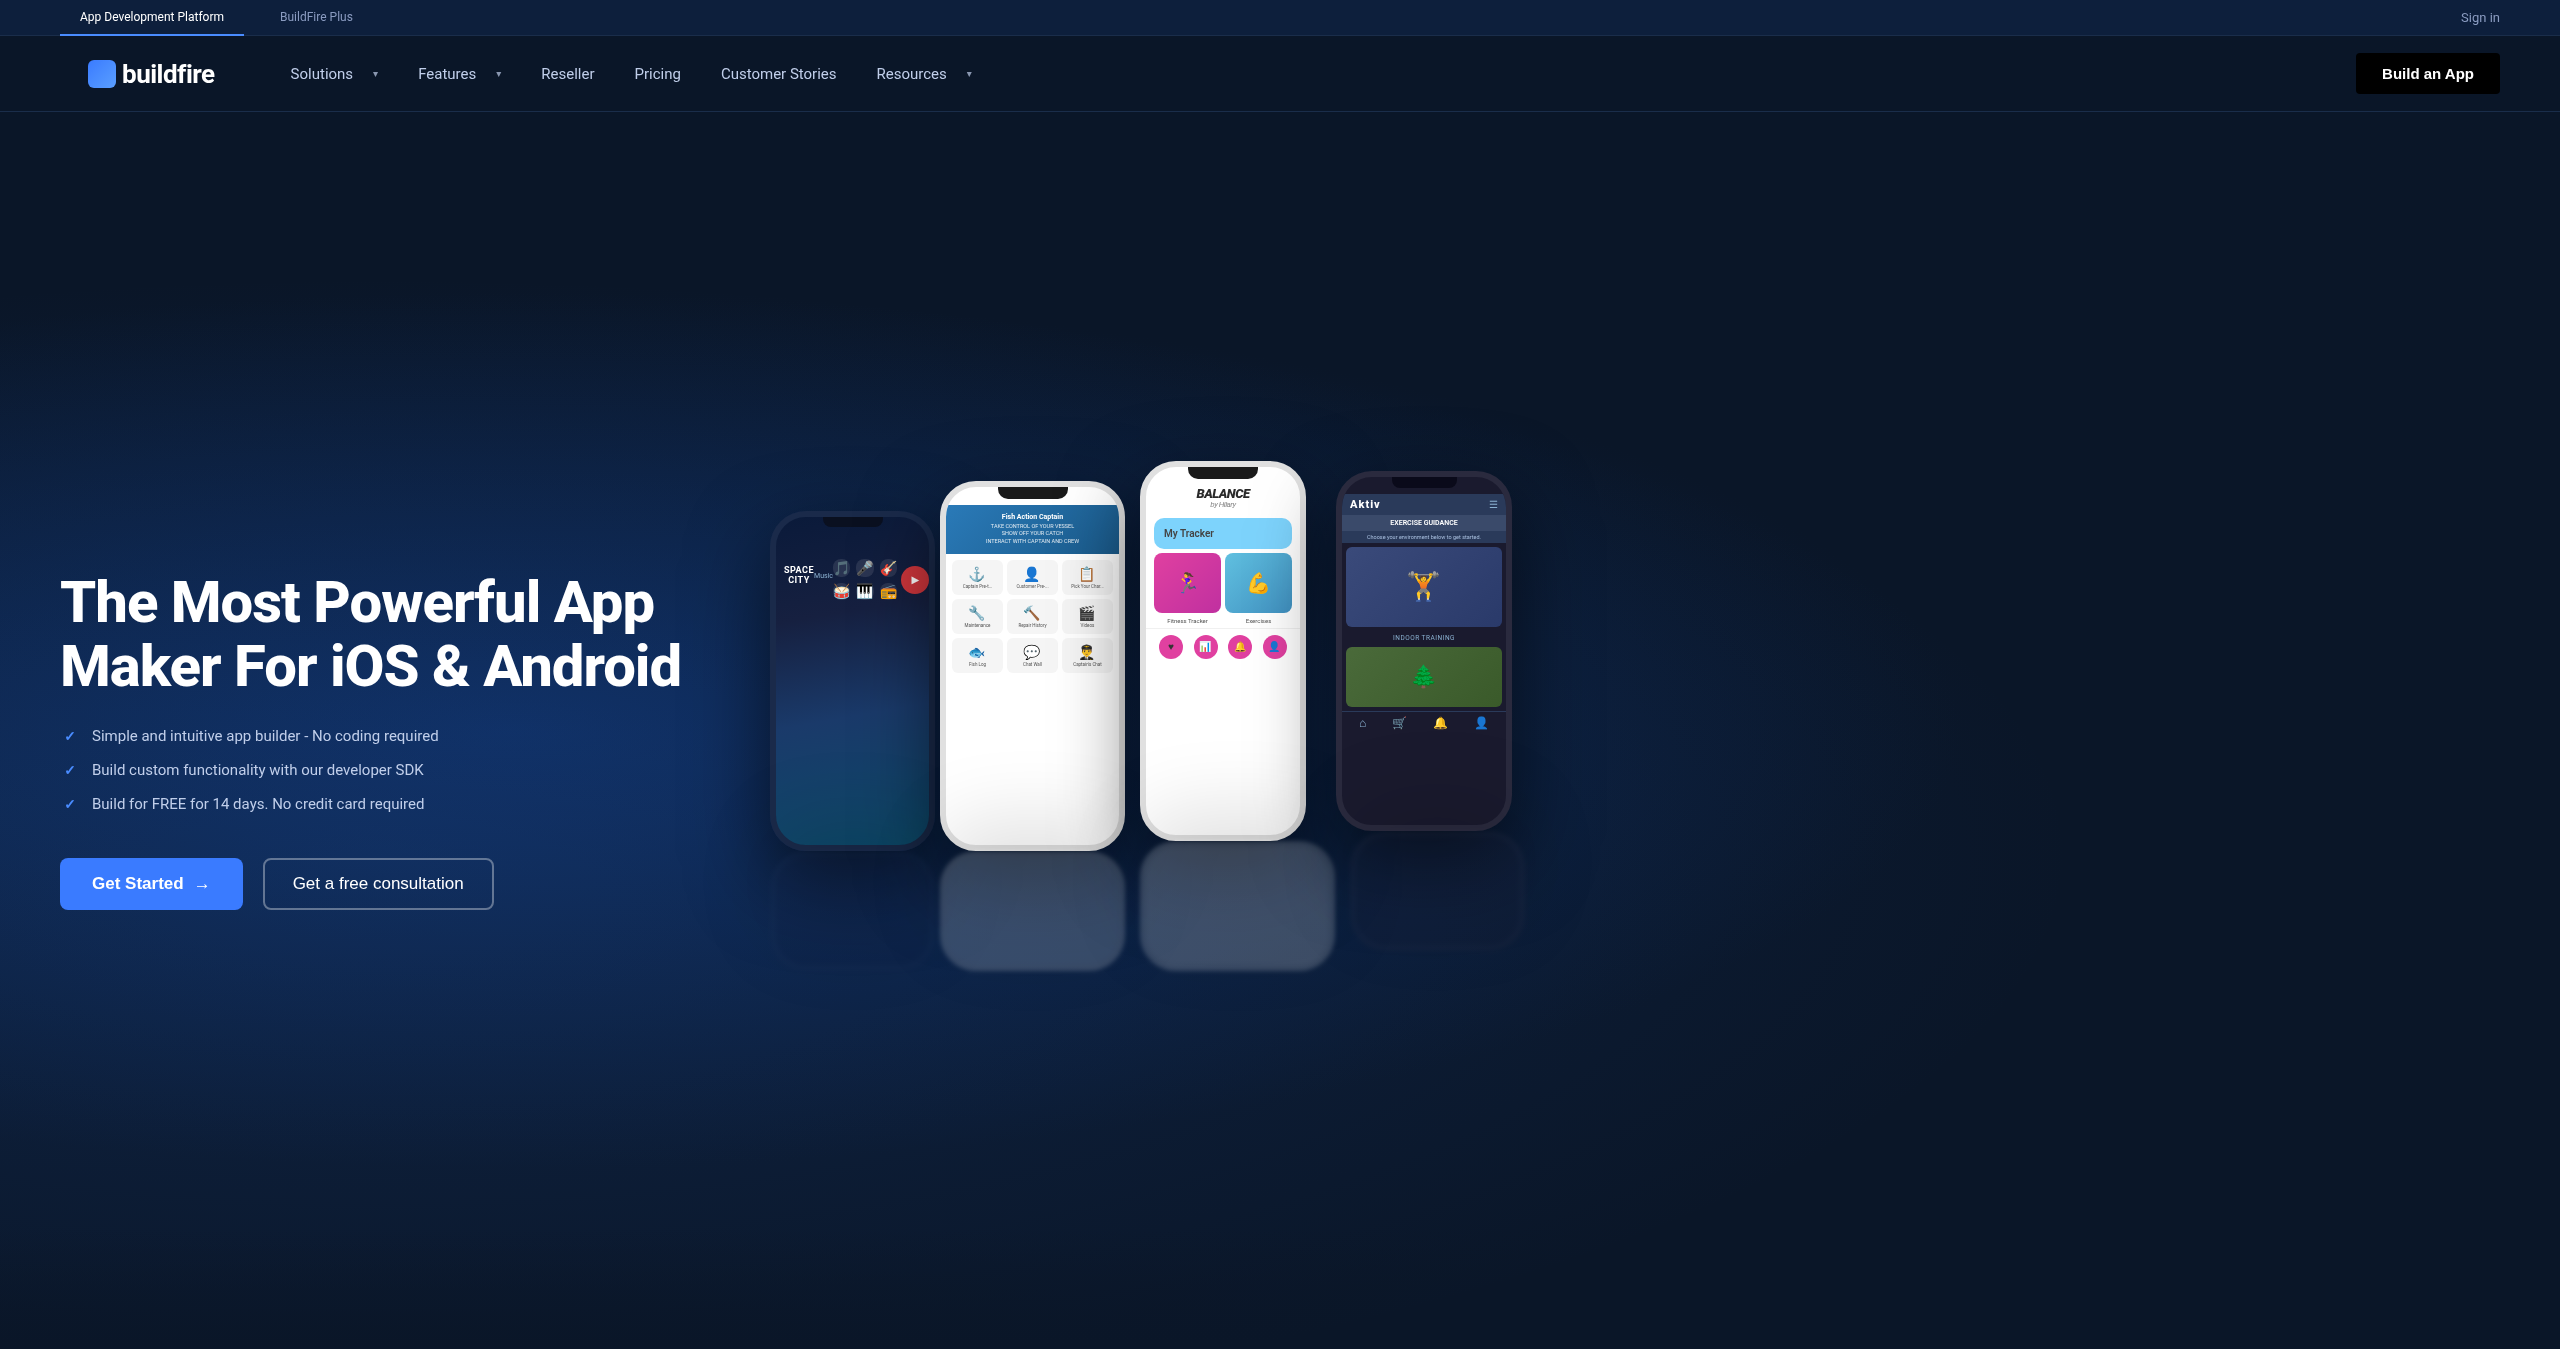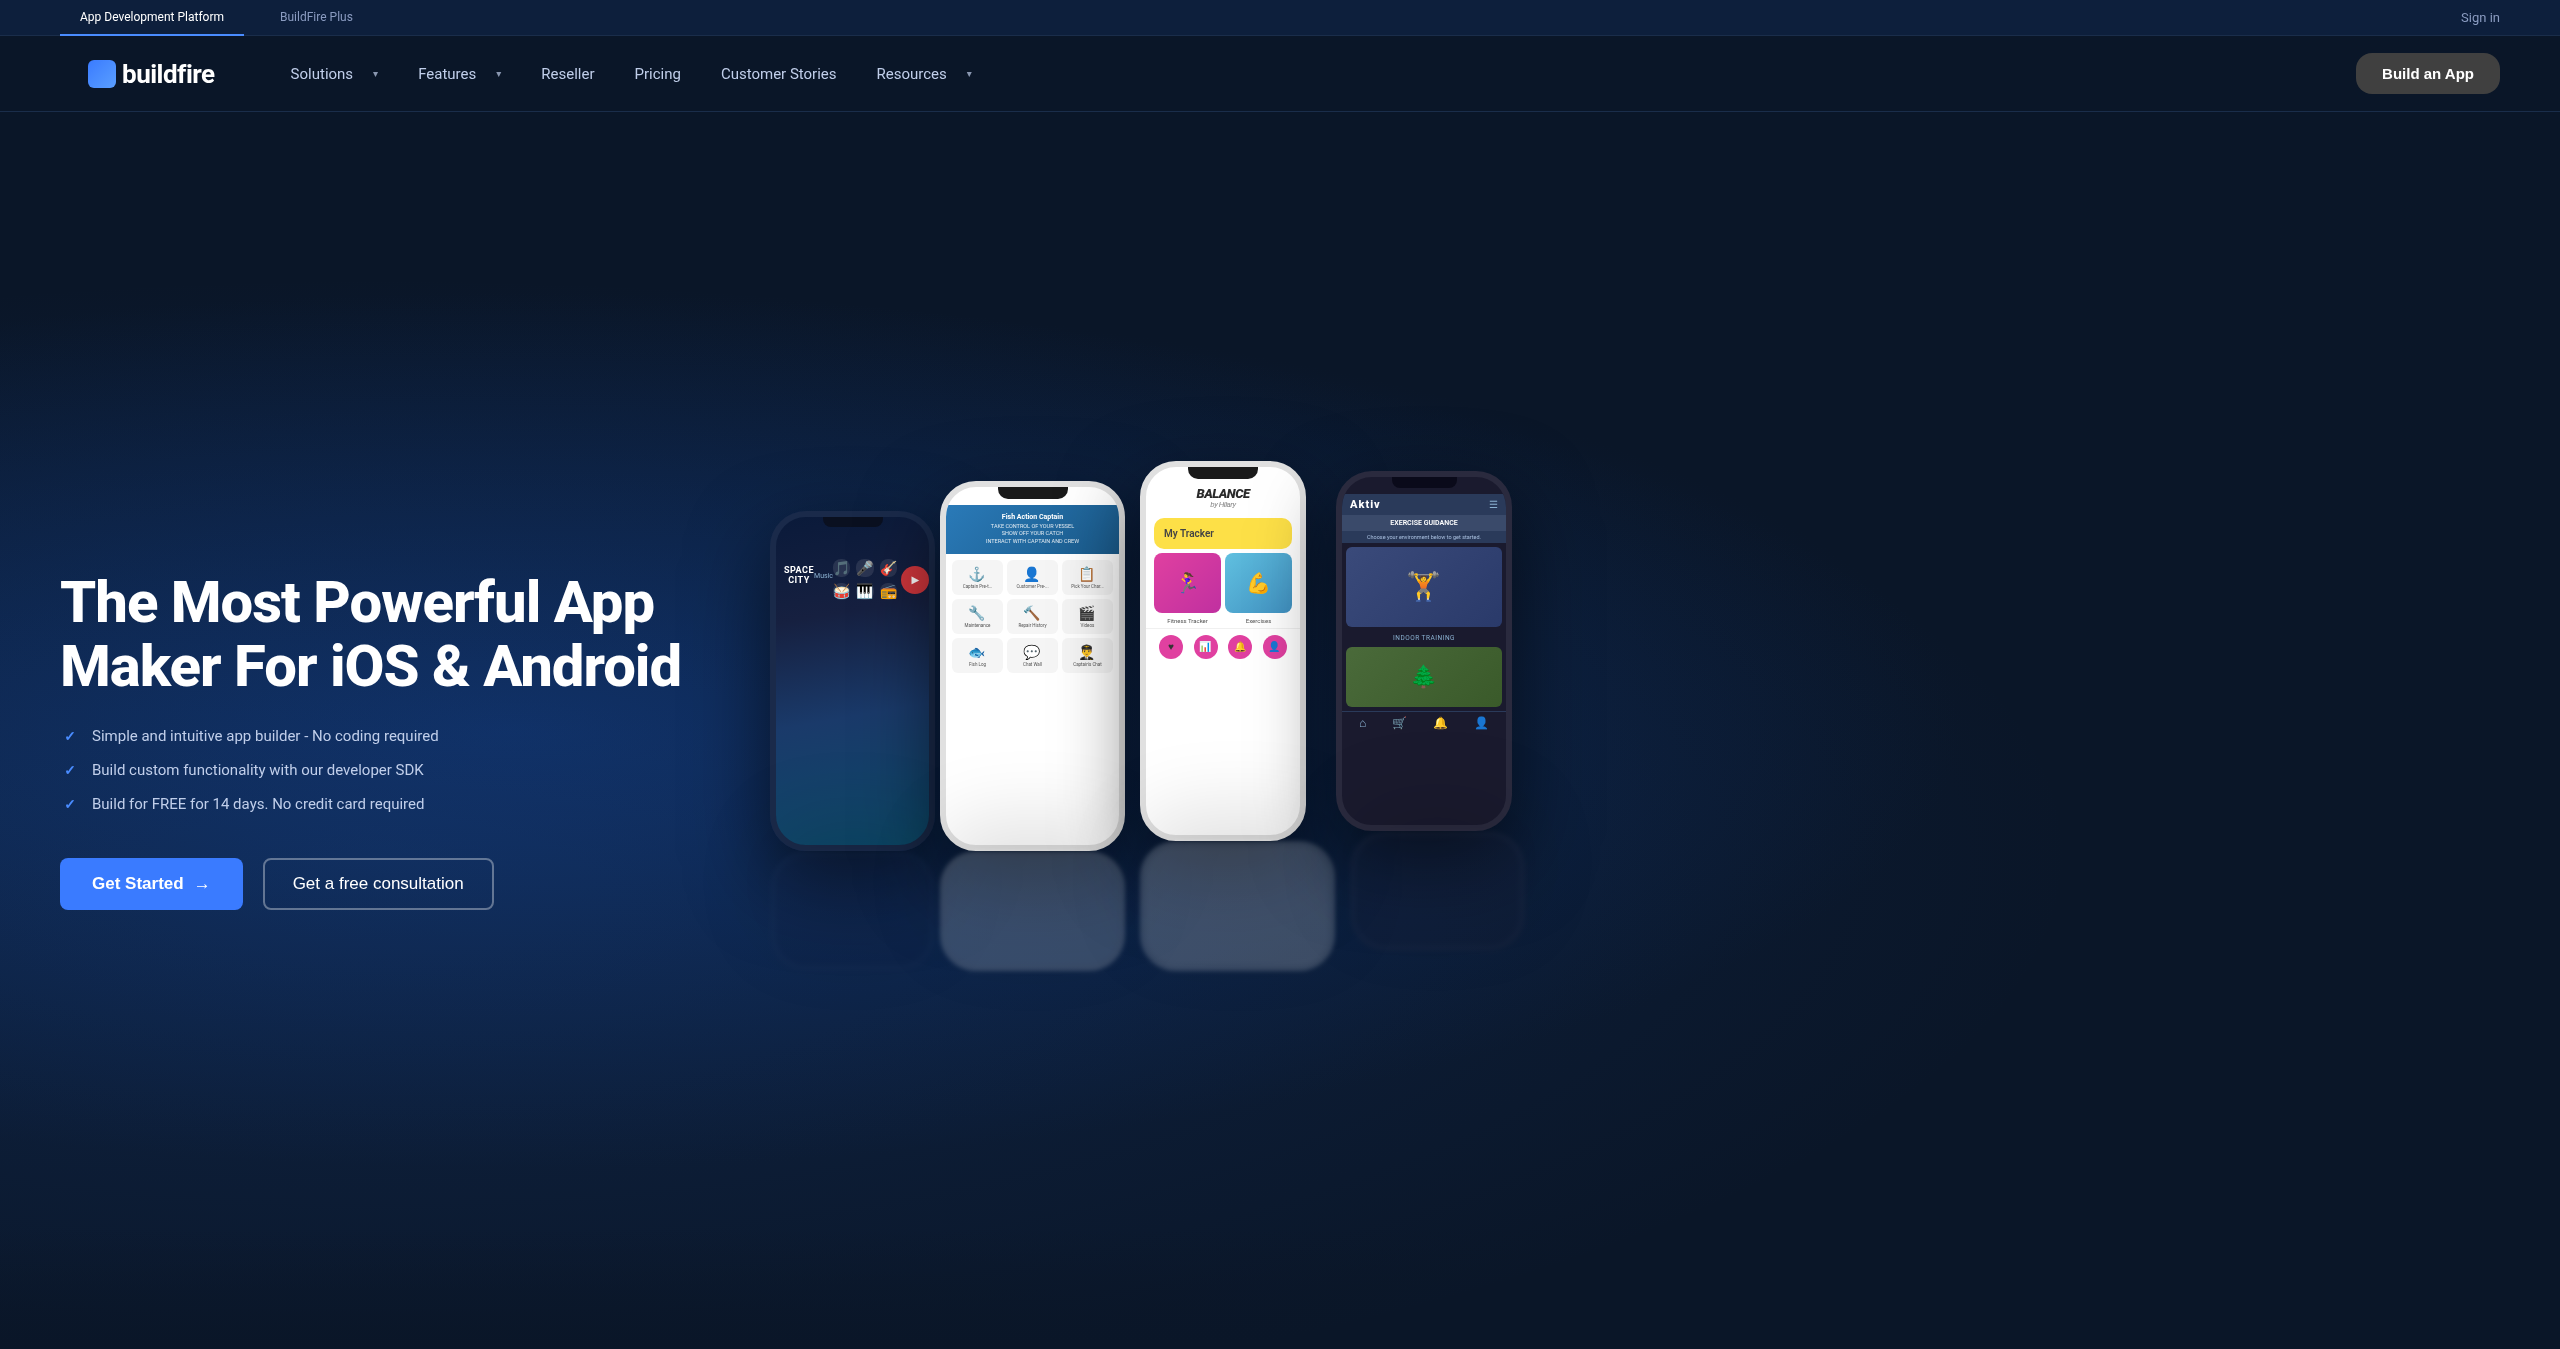--- a/index.html
+++ b/index.html
@@ -89,26 +89,26 @@
       gap: 20px;
       border-radius: 6px;
       transition: background 0.2s;
       white-space: nowrap;
     }
     .nav-item .chevron {
       font-size: 10px;
       opacity: 0.7;
     }
     .nav-cta {
-      background: #404040;
+      background: #000000;
       color: #fff;
       font-size: 15px;
       font-weight: 600;
       padding: 12px 26px;
-      border-radius: 16px;
+      border-radius: 4px;
       cursor: pointer;
       border: none;
       white-space: nowrap;
       transition: background 0.2s;
     }
     .nav-spacer { flex: 1; }
 
     
     .hero {
       min-height: calc(100vh - 112px);
@@ -384,21 +384,21 @@
       padding: 0 8px;
       line-height: 1.1;
     }
     .balance-by {
       font-size: 8px;
       color: #888;
       font-style: italic;
       font-weight: 400;
     }
     .tracker-card {
-      background: #fde047;
+      background: #7dd3fc;
       margin: 8px 8px 4px;
       border-radius: 10px;
       padding: 10px;
       font-size: 10px;
       font-weight: 600;
       color: #444;
     }
     .tracker-images {
       display: grid;
       grid-template-columns: 1fr 1fr;

